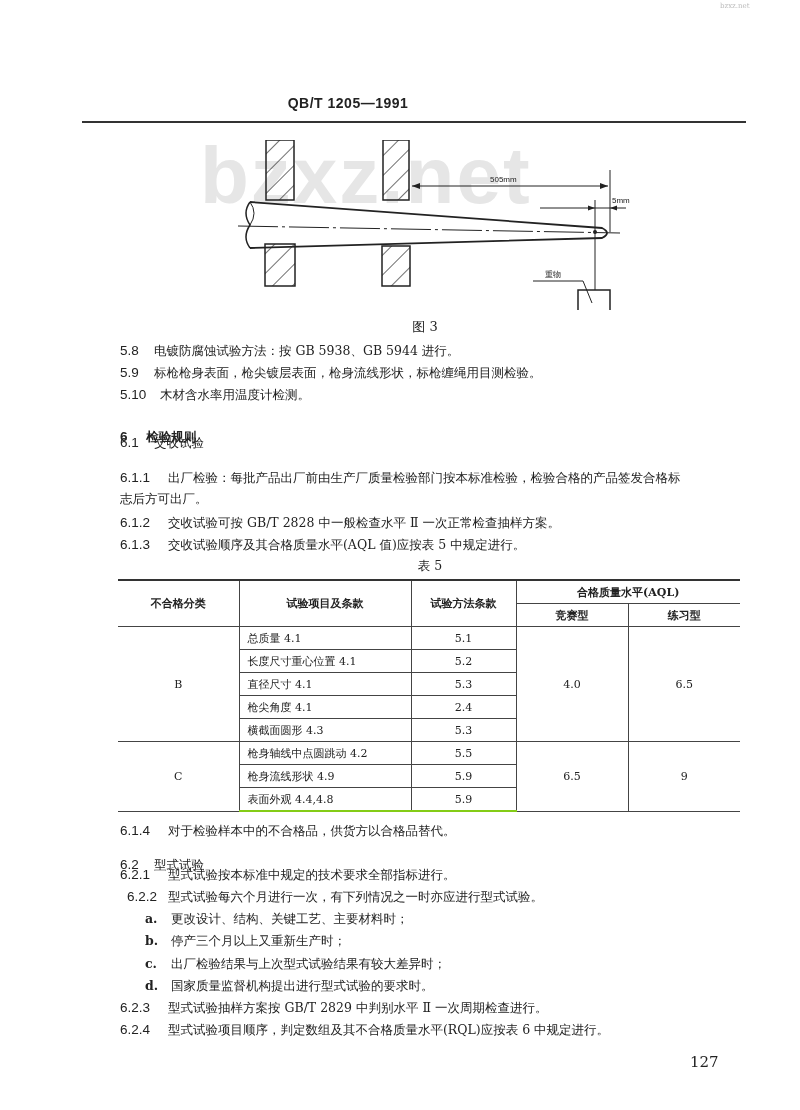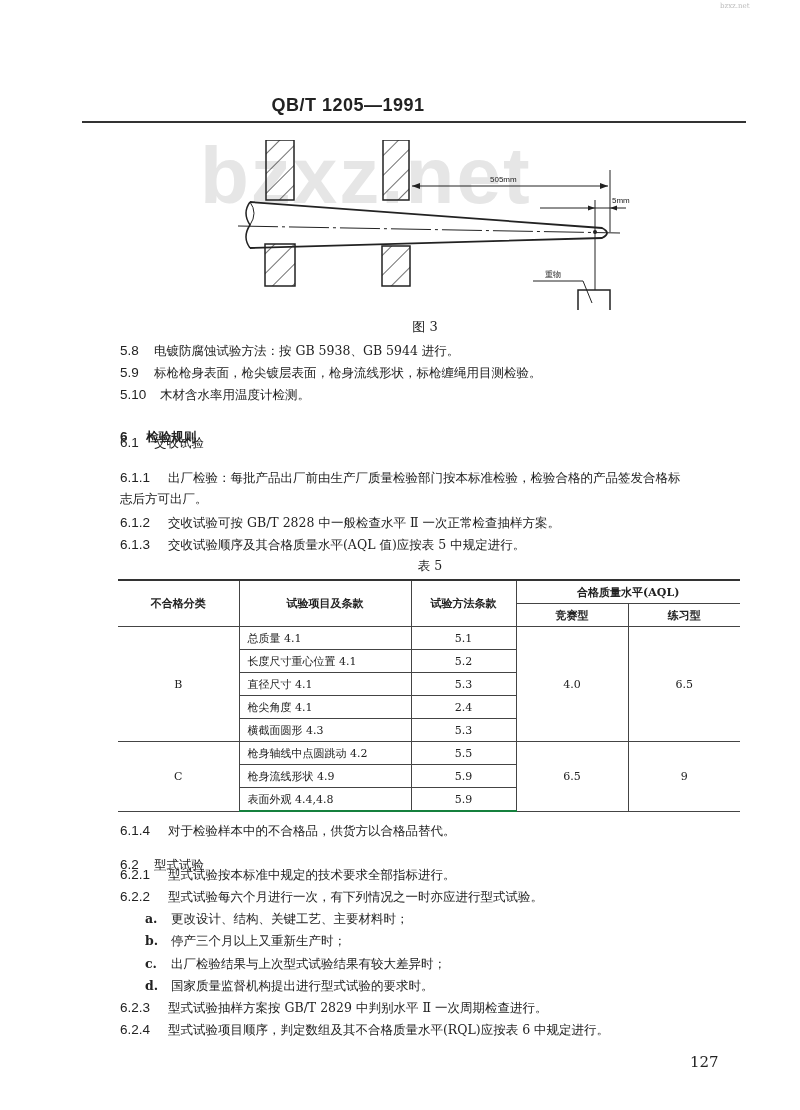--- a/index.html
+++ b/index.html
@@ -1,36 +1,36 @@
 <!DOCTYPE html>
 <html><head>
 <meta charset="utf-8">
 <style>
   html, body { margin: 0; padding: 0; background: #fff; }
   body { width: 800px; height: 1110px; position: relative; overflow: hidden;
          font-family: "DejaVu Serif", "Liberation Serif", serif; color: #222; }
   .abs { position: absolute; }
   .header-title { left: 0; width: 696px; top: 95px; text-align: center;
-                  font-family: "Liberation Sans", sans-serif; font-size: 18px; font-weight: bold; letter-spacing: 0.5px; }
+                  font-family: "Liberation Sans", sans-serif; font-size: 14px; font-weight: bold; letter-spacing: 0.5px; }
   .header-rule { left: 82px; top: 121px; width: 664px; height: 0; border-top: 2px solid #333; }
   .watermark { left: 200px; top: 130px; font-family: "Liberation Sans", sans-serif; font-weight: bold;
                font-size: 80px; color: #e6e6e6; letter-spacing: 2px; z-index: 0; }
   .figure { left: 200px; top: 140px; z-index: 1; }
   .fig-caption { left: 0; width: 850px; top: 318px; text-align: center; font-size: 13px; }
   .line { left: 120px; font-size: 12.5px; line-height: 18px; white-space: nowrap; }
   .num { font-family: "Liberation Sans", sans-serif; font-size: 13.5px; display: inline-block; }
   .sec-title { font-weight: bold; margin-top: 10px; }
   .indent-item { left: 145px; }
   .tbl-caption { left: 0; width: 860px; top: 558px; text-align: center; font-size: 12.5px; }
   table.spec { position: absolute; left: 118px; top: 579px; width: 622px; border-collapse: collapse;
                font-size: 11px; }
   table.spec td, table.spec th { border: 1px solid #444; text-align: center; font-weight: normal; height: 22px; padding: 0 4px; }
   table.spec th { font-weight: bold; }
   table.spec tr:first-child th { border-top: 2px solid #333; }
-  table.spec tr:last-child td { border-bottom: 2px solid #15803d; }
+  table.spec tr:last-child td { border-bottom: 2px solid #84cc16; }
   table.spec td:first-child, table.spec th:first-child { border-left: none; }
   table.spec td:last-child, table.spec th:last-child { border-right: none; }
   table.spec td.item { text-align: left; padding-left: 8px; }
   .page-num { left: 690px; top: 1053px; font-size: 15px; }
   .corner-mark { left: 720px; top: 2px; font-size: 7px; color: #bbb; }
 </style>
 </head>
 <body>
 
 <div class="abs corner-mark">bzxz.net</div>
@@ -182,21 +182,21 @@
   <span>对于检验样本中的不合格品，供货方以合格品替代。</span>
 </div>
 <div class="abs line" style="top:856px;">
   <span class="num" style="width:30px;">6.2</span>
   <span>型式试验</span>
 </div>
 <div class="abs line" style="top:866px;">
   <span class="num" style="width:44px;">6.2.1</span>
   <span>型式试验按本标准中规定的技术要求全部指标进行。</span>
 </div>
-<div class="abs line" style="top:888px;">
+<div class="abs line" style="top:888px;text-align:center;">
   <span class="num" style="width:44px;">6.2.2</span>
   <span>型式试验每六个月进行一次，有下列情况之一时亦应进行型式试验。</span>
 </div>
 
 <div class="abs line indent-item" style="top:910px;">
   <span style="display:inline-block;width:22px;font-weight:bold;">a.</span>
   <span>更改设计、结构、关键工艺、主要材料时；</span>
 </div>
 <div class="abs line indent-item" style="top:932px;">
   <span style="display:inline-block;width:22px;font-weight:bold;">b.</span>

